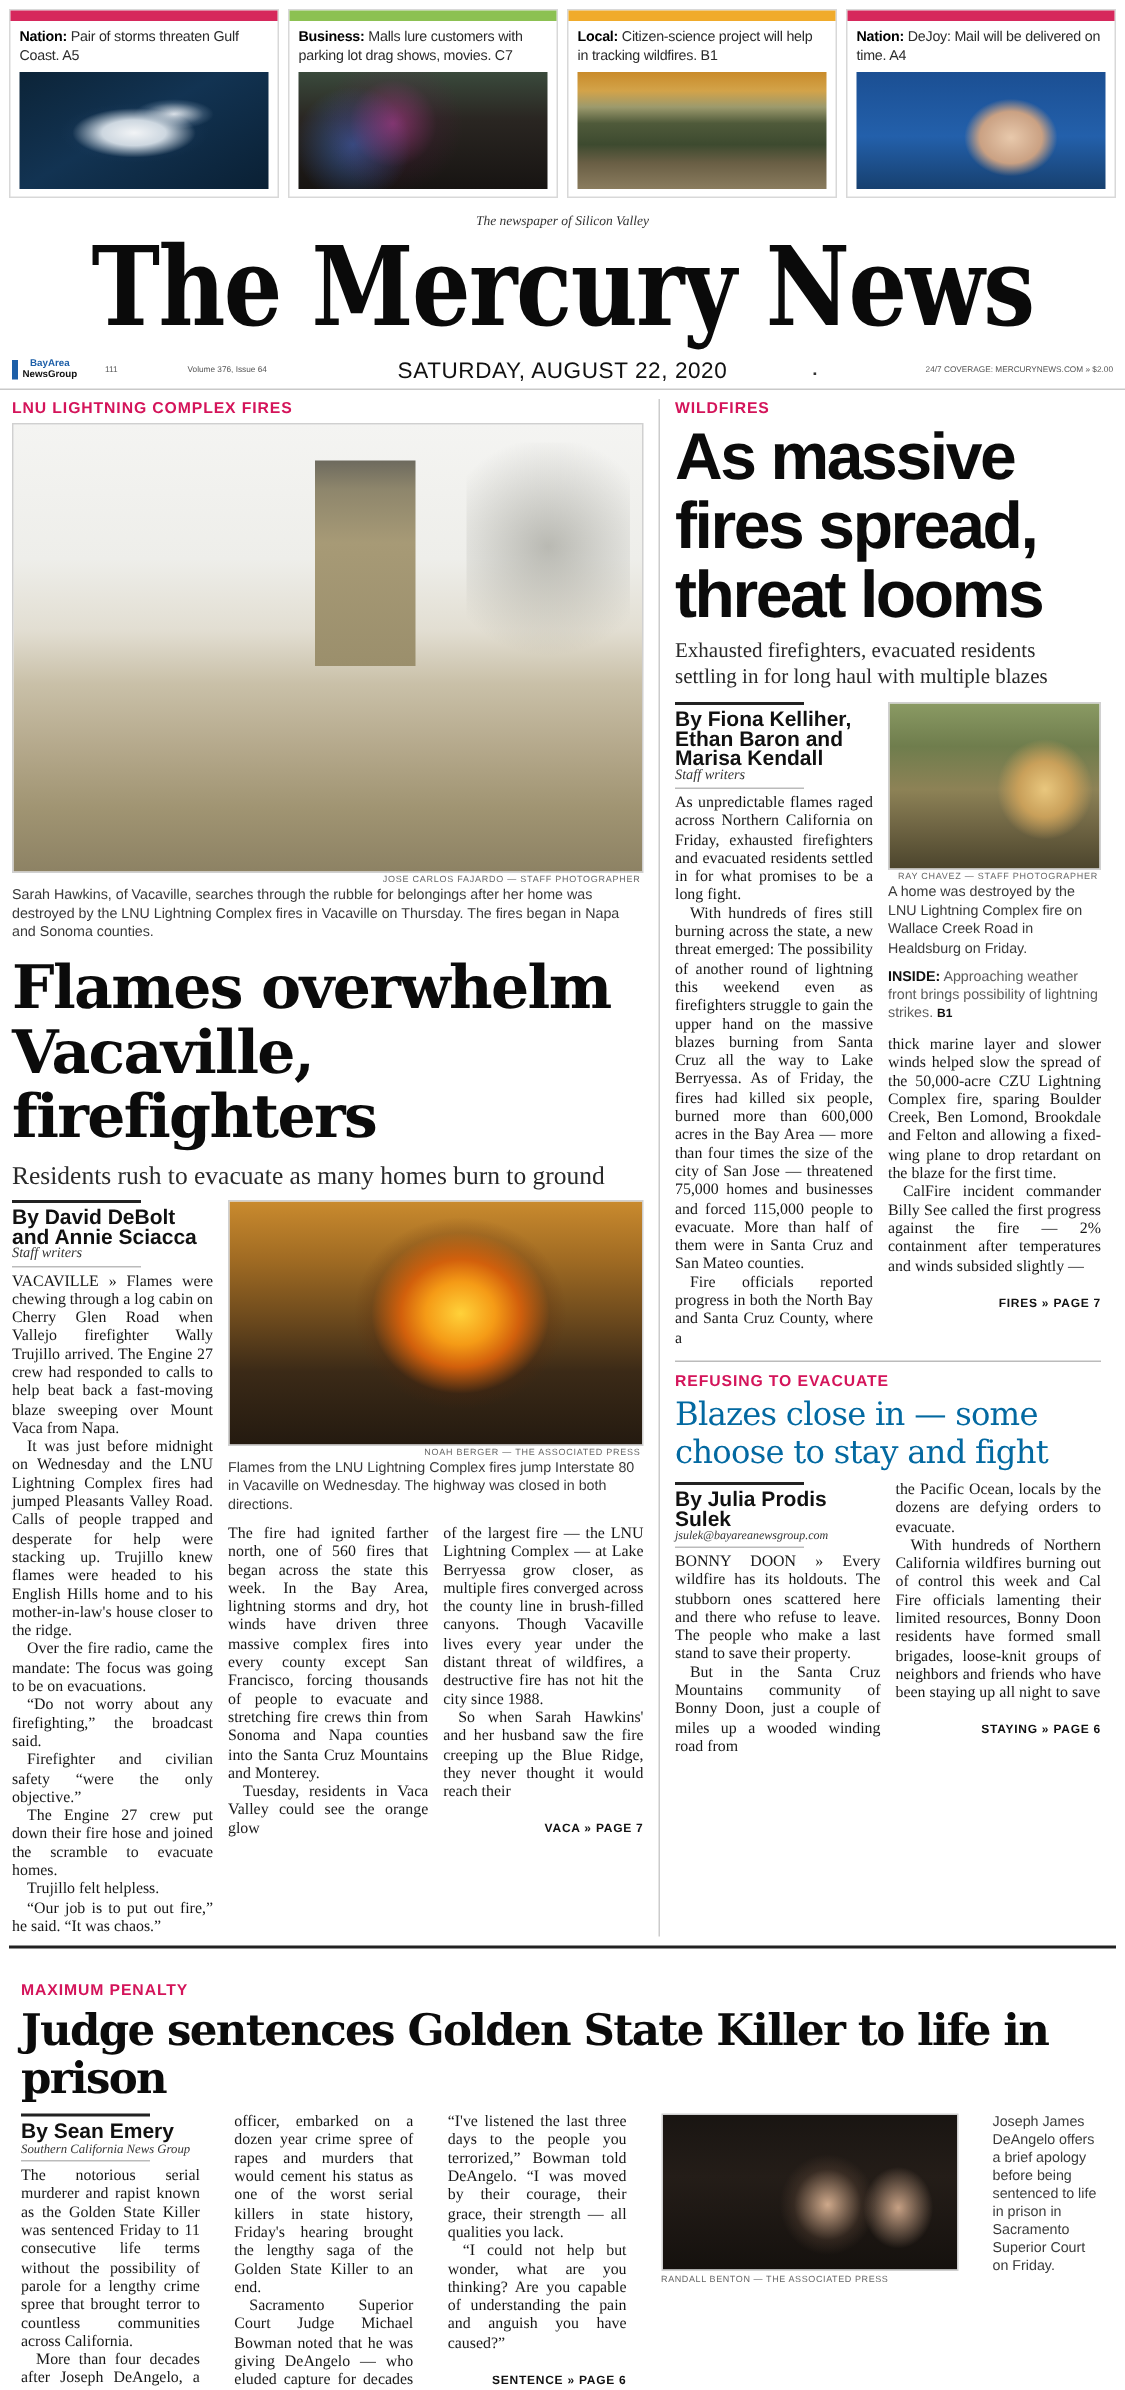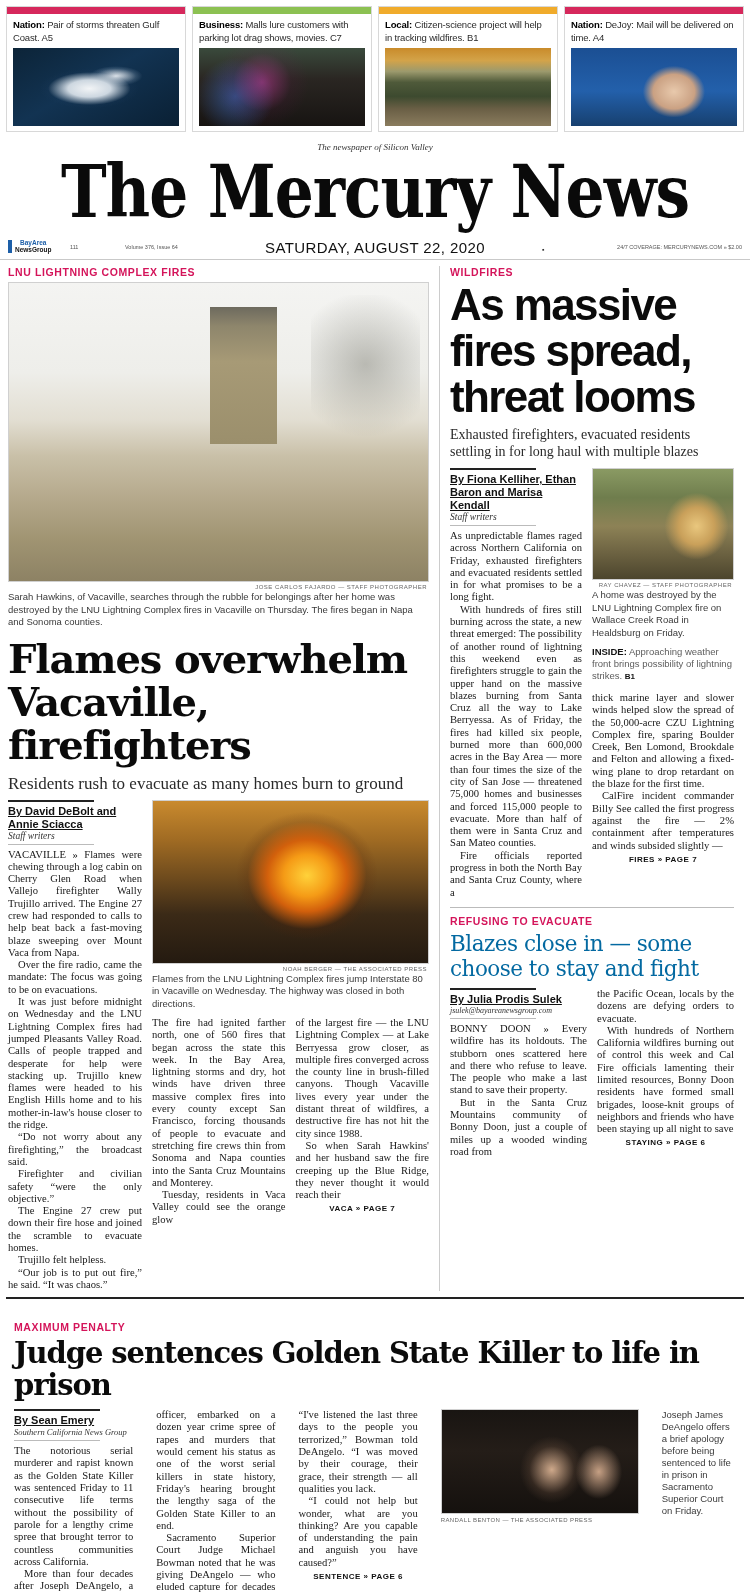--- a/index.html
+++ b/index.html
@@ -104,36 +104,36 @@
     font-family:"DejaVu Serif", serif; font-weight:bold;
     font-size:40px; line-height:43px; letter-spacing:-1.1px; color:#0b0b0b;
     margin-top:8px;
   }
   .deck {
     font-family:"Liberation Serif", serif; font-size:17px; line-height:20px;
     color:#2a2a2a; margin-top:8px; margin-bottom:6px;
   }
   .byline-rule { border-top: 2px solid #222; width: 86px; margin-bottom:3px; }
   .byline {
-    font-family:"Liberation Sans", sans-serif; font-weight:bold; font-size:11px; line-height:13px; color:#111;text-decoration:underline;
+    font-family:"Liberation Sans", sans-serif; font-weight:bold; font-size:14px; line-height:13px; color:#111;
   }
   .byline-sub { font-family:"Liberation Serif", serif; font-style:italic; font-size:9.5px; color:#333; margin-bottom:2px;}
   .byline-rule2 { border-top:1px solid #bbb; width:86px; margin: 3px 0 4px 0; }
 
   .body-col {
     font-family:"Liberation Serif", serif;
     font-size:10.6px; line-height:12.3px; text-align:justify; color:#171717;
     hyphens:auto;
   }
   .body-col p { text-indent: 10px; }
   .body-col p.first { text-indent:0; }
   .dateline { font-variant: small-caps; font-weight:bold; letter-spacing:0.2px; }
   .jump {
     font-family:"Liberation Sans", sans-serif; font-weight:bold;
-    font-size:8px; letter-spacing:0.5px; text-align:center; color:#111; margin-top:2px;
+    font-size:8px; letter-spacing:0.5px; text-align:right; color:#111; margin-top:12px;
   }
 
   .flex2 { display:flex; gap:10px; }
   .c { flex:1; }
 
   .photo-fire { height:164px; background:
       radial-gradient(ellipse 30% 46% at 56% 46%, #ffd23a 0%, #f59b16 28%, #d2600c 48%, rgba(90,40,10,0.2) 72%, rgba(0,0,0,0) 86%),
       linear-gradient(180deg, #c98a2e 0%, #a06b23 24%, #6d4a1d 48%, #3b2a17 70%, #241a10 100%);
   }
   .photo-house { height:112px; background:
@@ -248,22 +248,22 @@
       <div class="deck">Residents rush to evacuate as many homes burn to ground</div>
 
       <div class="flex2">
         <div class="c" style="max-width:134px">
           <div class="byline-rule"></div>
           <div class="byline">By David DeBolt and Annie Sciacca</div>
           <div class="byline-sub">Staff writers</div>
           <div class="byline-rule2"></div>
           <div class="body-col">
             <p class="first"><span class="dateline"></span><span>VACAVILLE » Flames were chewing through a log cabin on Cherry Glen Road when Vallejo firefighter Wally Trujillo arrived. The Engine 27 crew had responded to calls to help beat back a fast-moving blaze sweeping over Mount Vaca from Napa.</span></p>
+            <p>It was just before midnight on Wednesday and the LNU Lightning Complex fires had jumped Pleasants Valley Road. Calls of people trapped and desperate for help were stacking up. Trujillo knew flames were headed to his English Hills home and to his mother-in-law's house closer to the ridge.</p>
             <p>Over the fire radio, came the mandate: The focus was going to be on evacuations.</p>
-            <p>It was just before midnight on Wednesday and the LNU Lightning Complex fires had jumped Pleasants Valley Road. Calls of people trapped and desperate for help were stacking up. Trujillo knew flames were headed to his English Hills home and to his mother-in-law's house closer to the ridge.</p>
             <p>“Do not worry about any firefighting,” the broadcast said.</p>
             <p>Firefighter and civilian safety “were the only objective.”</p>
             <p>The Engine 27 crew put down their fire hose and joined the scramble to evacuate homes.</p>
             <p>Trujillo felt helpless.</p>
             <p>“Our job is to put out fire,” he said. “It was chaos.”</p>
           </div>
         </div>
         <div class="c">
           <div class="photo photo-fire"></div>
           <div class="credit">NOAH BERGER — THE ASSOCIATED PRESS</div>

